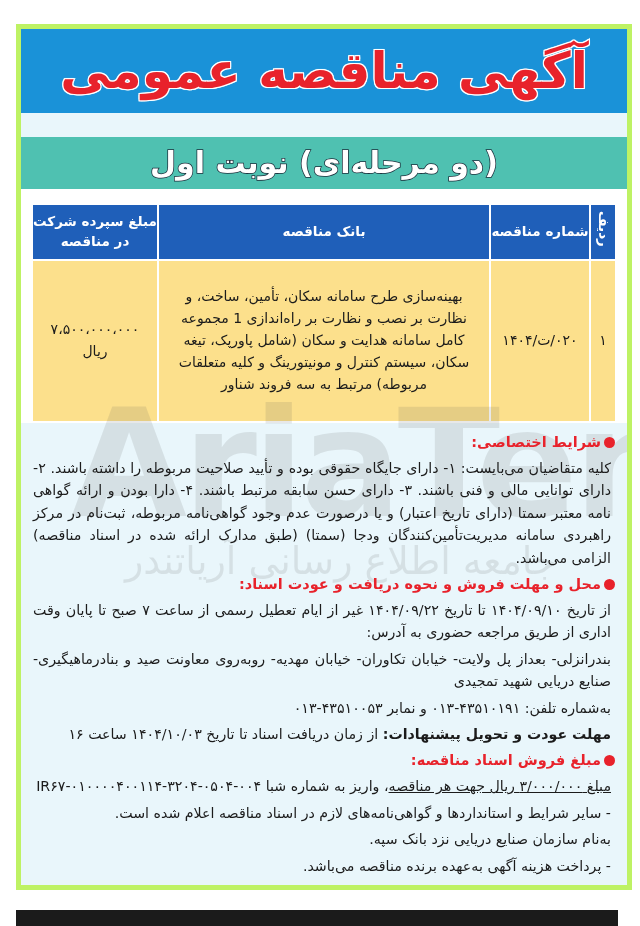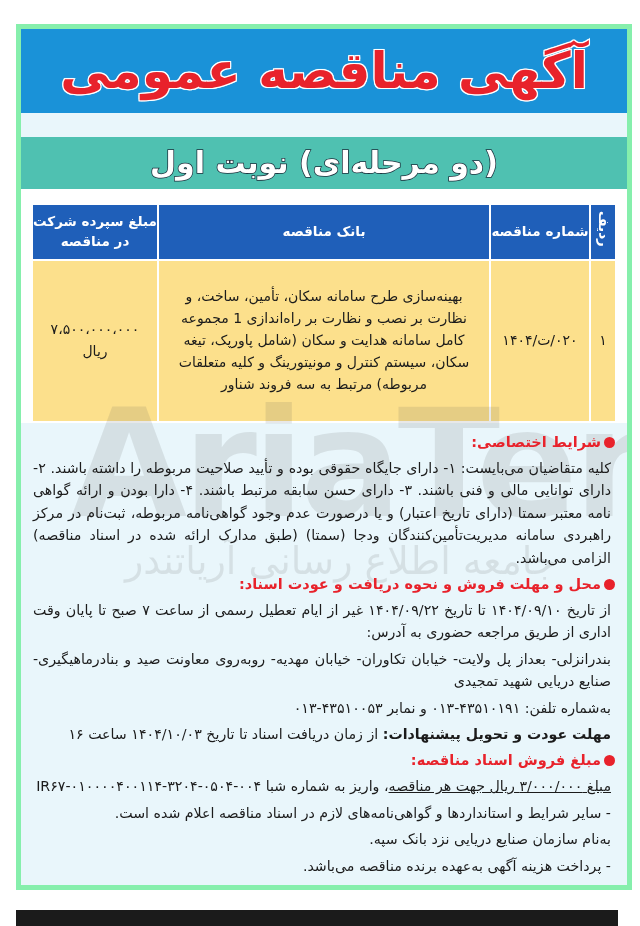--- a/index.html
+++ b/index.html
@@ -1,21 +1,21 @@
 <!DOCTYPE html>
 <html><head>
   <meta charset="utf-8">
   <style>
     * { box-sizing: border-box; margin: 0; padding: 0; }
     html, body { width: 640px; height: 926px; background: #ffffff; overflow: hidden; }
     body { position: relative; font-family: "DejaVu Sans", sans-serif; direction: rtl; }
 
     .frame {
       position: absolute; left: 16px; top: 24px; width: 616px; height: 866px;
-      background: #86efac; padding: 5px 5px 5px 5px;
+      background: #bef264; padding: 5px 5px 5px 5px;
     }
     .inner {
       position: relative; width: 100%; height: 100%;
       background: #e9f6fb; overflow: hidden;
     }
 
     .title-band {
       height: 84px; background: #1a92d8;
       display: flex; align-items: center; justify-content: center;
     }

